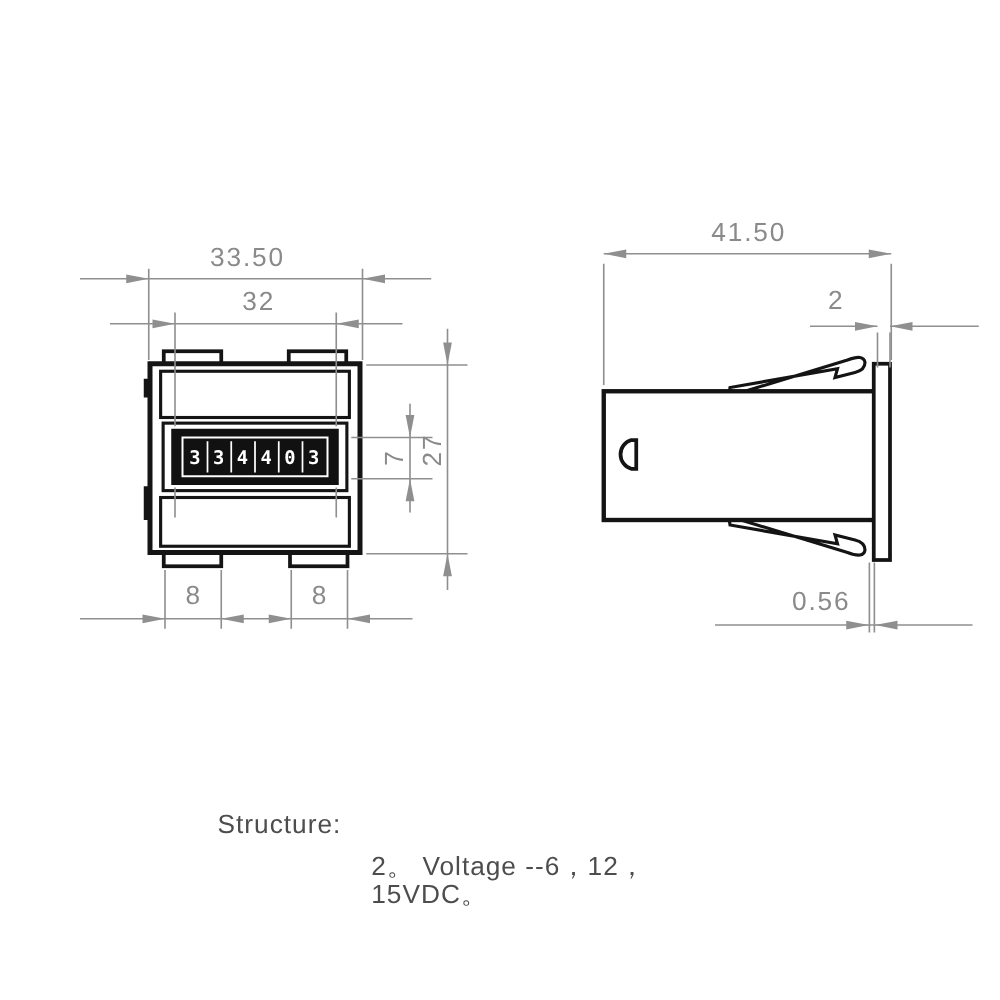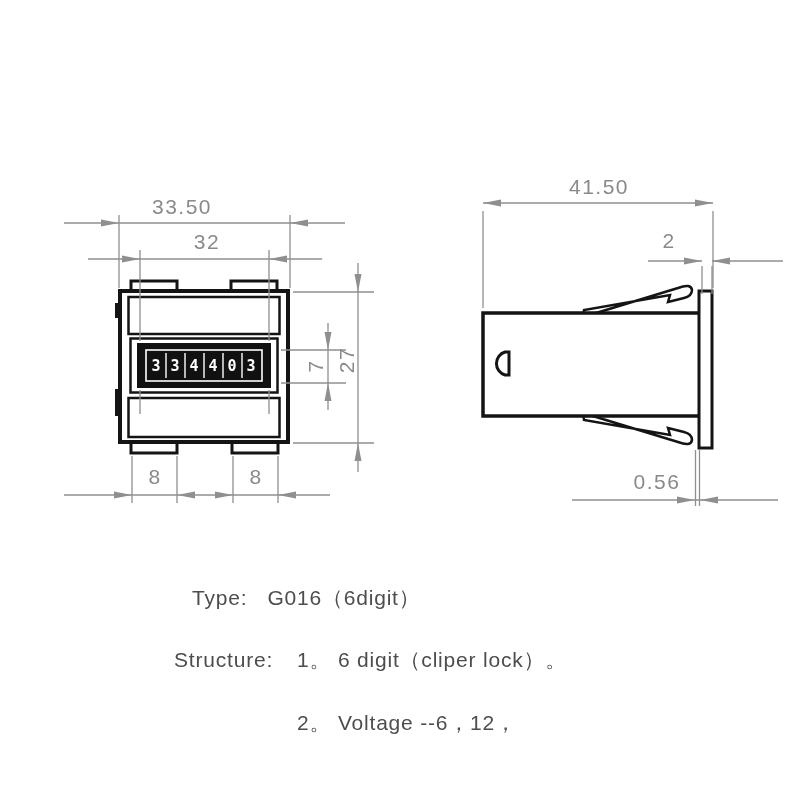--- a/index.html
+++ b/index.html
@@ -141,31 +141,28 @@
     <g>
       <line x1="695.5" y1="450" x2="695.5" y2="506"></line>
       <line x1="699.5" y1="450" x2="699.5" y2="506"></line>
       <line x1="572" y1="500" x2="778" y2="500"></line>
       <polygon points="695,500 677,496.5 677,503.5" fill="#8f8f8f" stroke="none"></polygon>
       <polygon points="700,500 718,496.5 718,503.5" fill="#8f8f8f" stroke="none"></polygon>
     </g>
   </g>
 </svg>
 
-<div class="dim-label" style="left:182px;top:207px;text-align:right;">33.50</div>
+<div class="dim-label" style="left:198px;top:207px;text-align:right;">33.50</div>
 <div class="dim-label" style="left:207px;top:242px;">32</div>
 <div class="dim-label" style="left:155px;top:477px;">8</div>
 <div class="dim-label" style="left:256px;top:477px;">8</div>
 <div class="dim-label vert" style="left:316px;top:366px;">7</div>
 <div class="dim-label vert" style="left:347px;top:360px;">27</div>
 <div class="dim-label" style="left:599px;top:187px;">41.50</div>
 <div class="dim-label" style="left:669px;top:241px;">2</div>
 <div class="dim-label" style="left:657px;top:482px;">0.56</div>
 
-<div class="note" style="left:192px;top:584px;">
-  <span>Type:</span><span class="val">G016（6digit）</span>
-</div>
 
 <div class="note" style="left:174px;top:648px;">Structure:</div>
-<div class="note" style="left:297px;top:646px;">1。 6 digit（cliper lock）。</div>
-<div class="note" style="left:297px;top:679px;margin-top:30px;">2。 Voltage --6，12，</div>
+<div class="note" style="left:297px;top:679px;">2。 Voltage --6，12，</div>
+<div class="note" style="left:297px;top:701px;">15VDC。</div>
 
 </div>
 
 </body></html>

